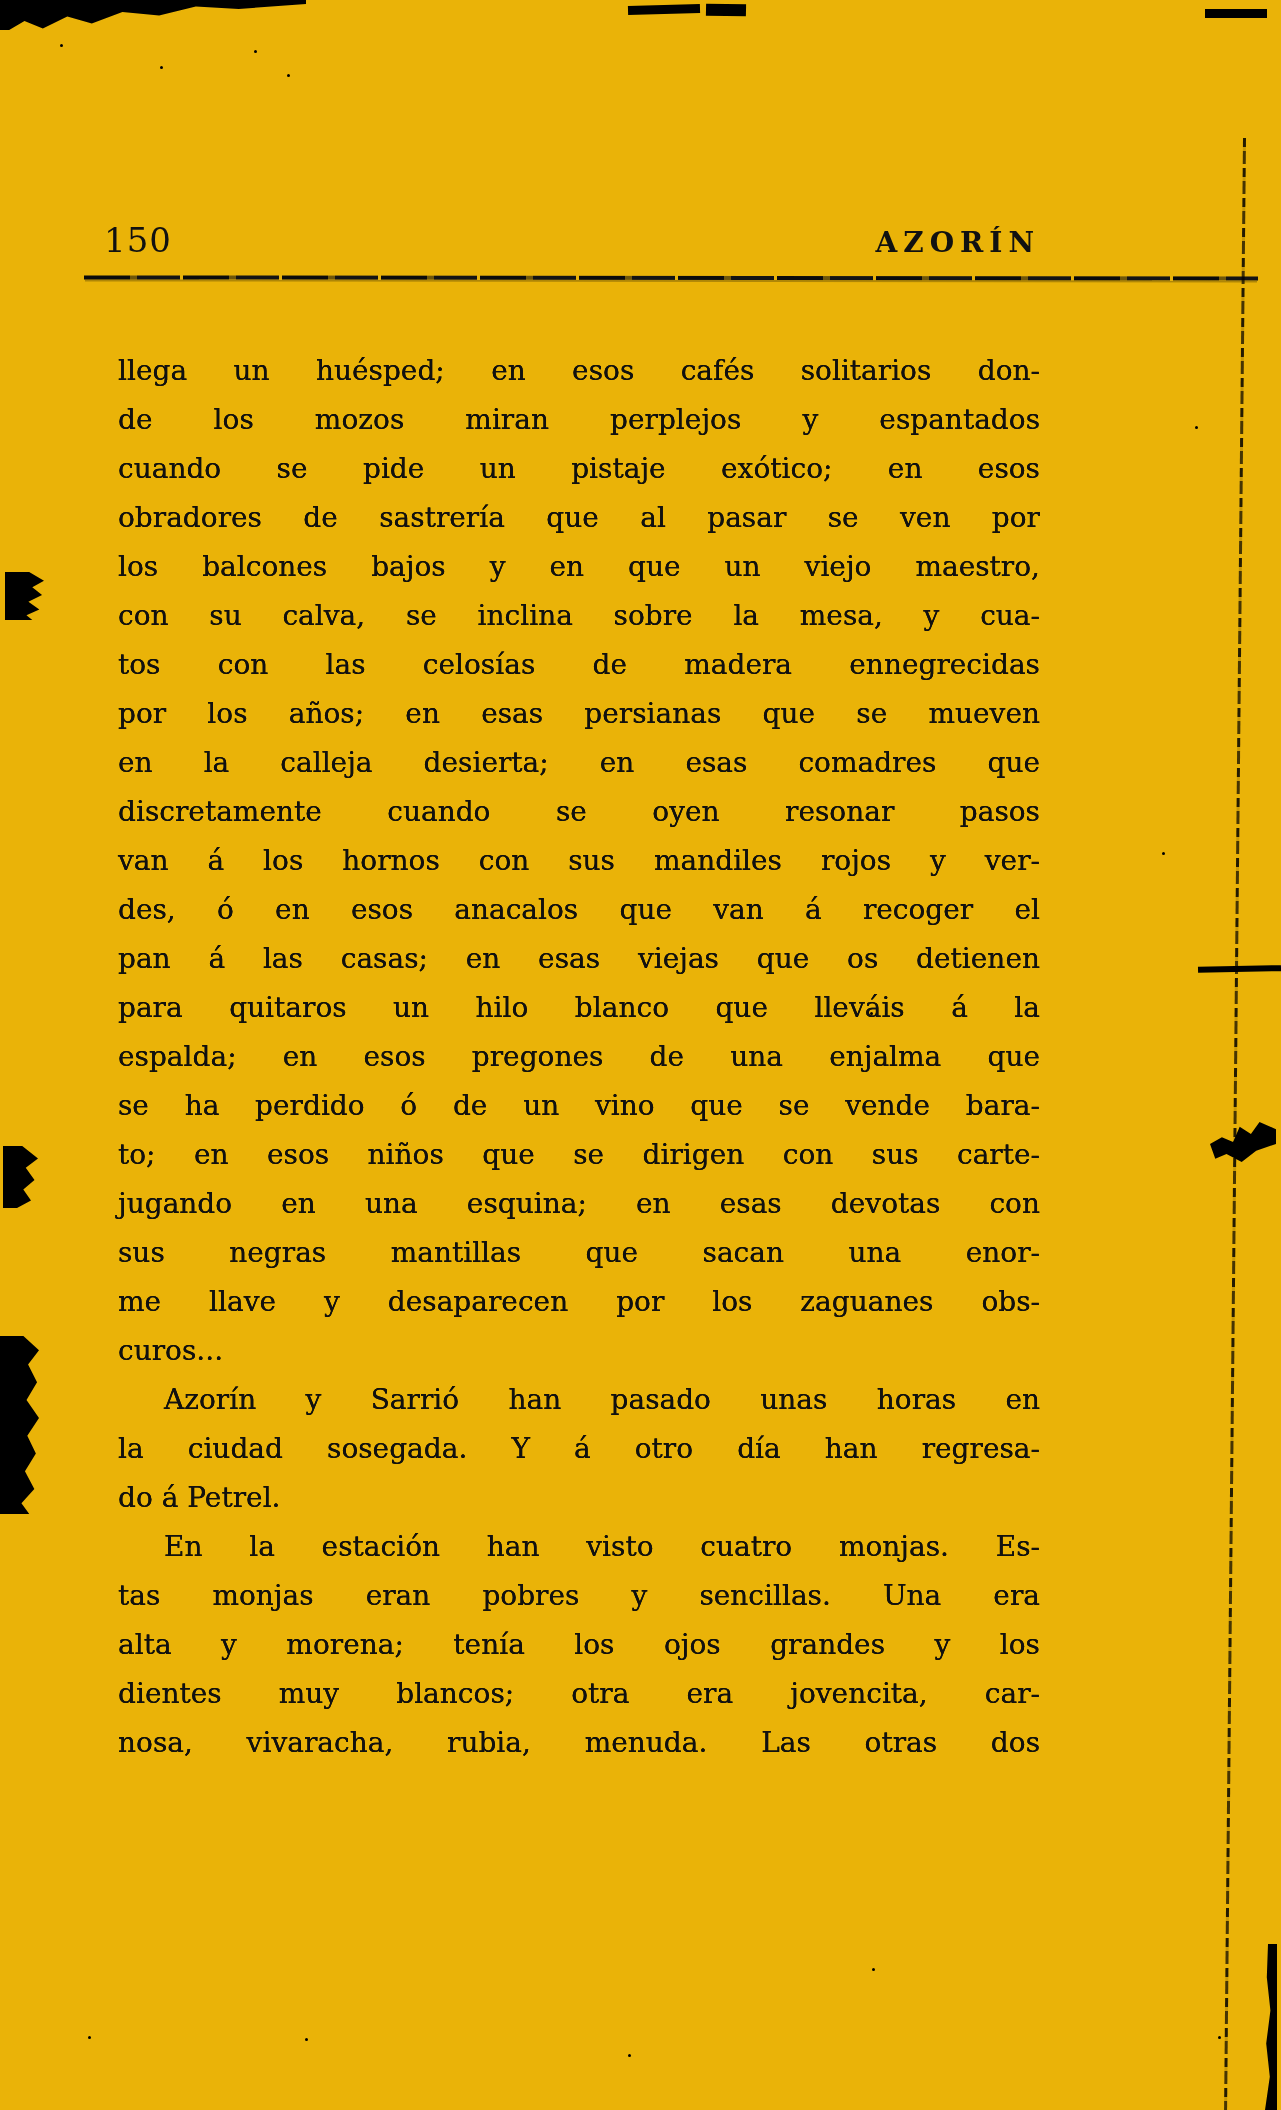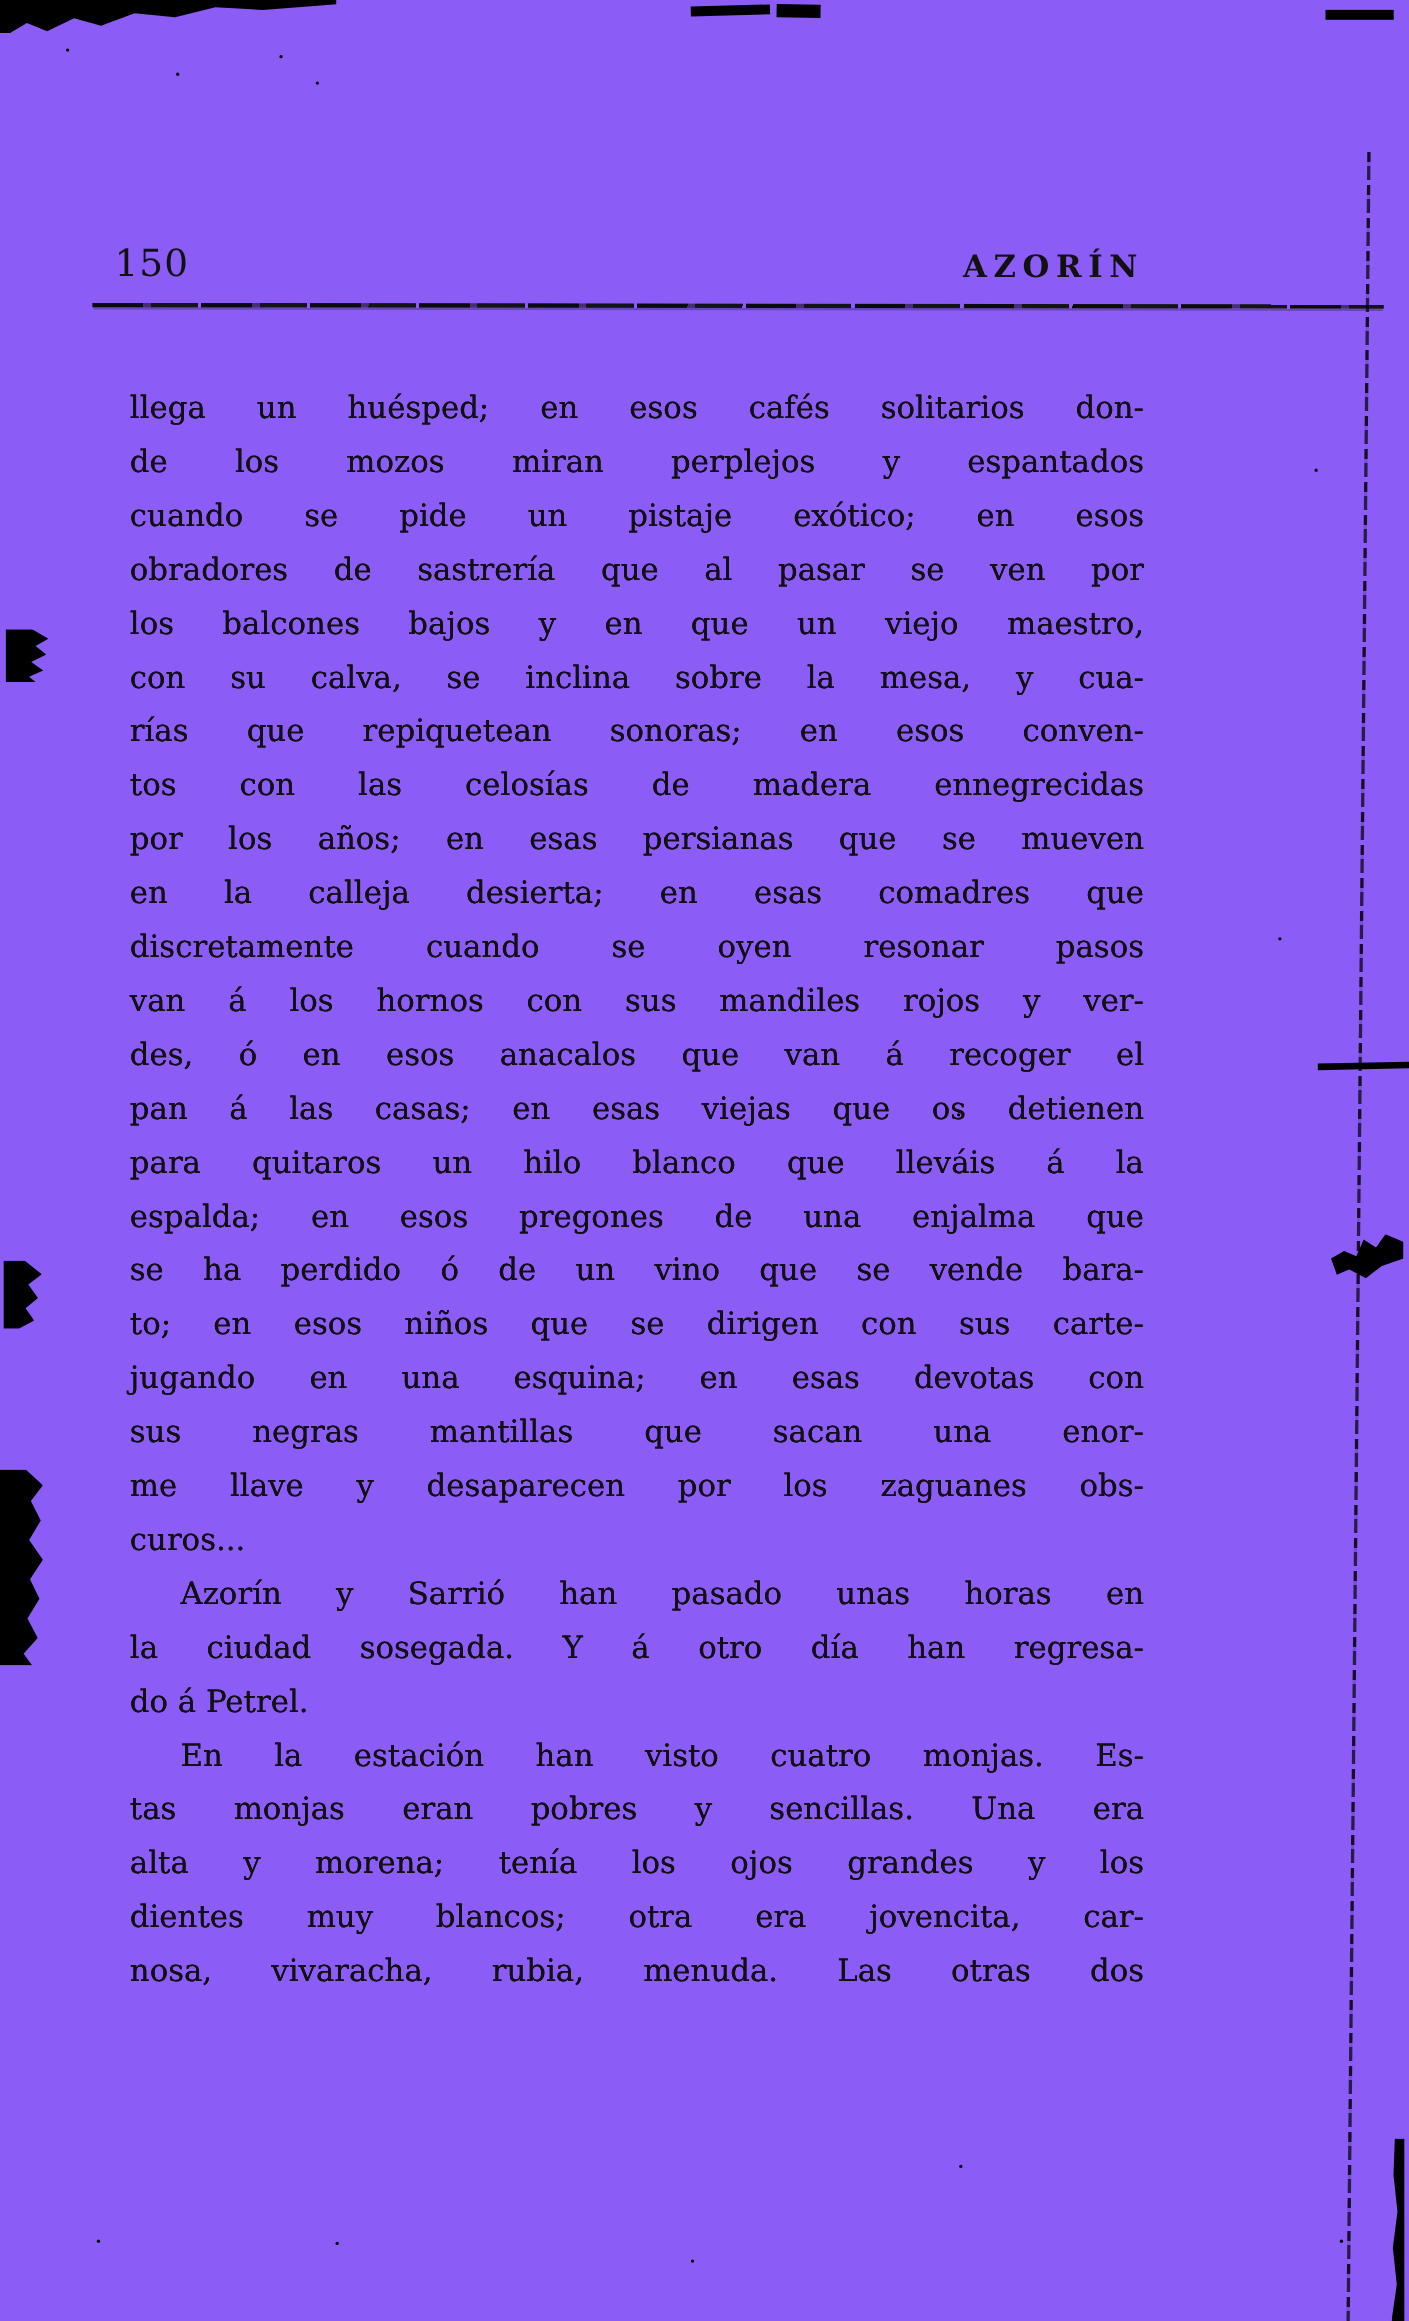--- a/index.html
+++ b/index.html
@@ -1,19 +1,19 @@
 <!DOCTYPE html>
 <html><head>
 <meta charset="utf-8">
 <style>
   html,body{margin:0;padding:0;background:#777;}
   #page{
     position:relative;
     width:1281px;height:2110px;
-    background:#8b5cf6;
+    background:#eab308;
     overflow:hidden;
     font-family:"DejaVu Serif","Liberation Serif",serif;
     color:#111;
     text-decoration:underline;
   }
   
   .folio{
     position:absolute;left:104px;top:220px;
     font-size:34px;letter-spacing:1px;
   }
@@ -91,21 +91,20 @@
   <div class="running-title">AZORÍN</div>
   <div class="head-rule"></div>
 
   <div class="text-block">
       <div class="text-line">llega un huésped; en esos cafés solitarios don-</div>
       <div class="text-line">de los mozos miran perplejos y espantados</div>
       <div class="text-line">cuando se pide un pistaje exótico; en esos</div>
       <div class="text-line">obradores de sastrería que al pasar se ven por</div>
       <div class="text-line">los balcones bajos y en que un viejo maestro,</div>
       <div class="text-line">con su calva, se inclina sobre la mesa, y cua-</div>
-      <div class="text-line">rías que repiquetean sonoras; en esos conven-</div>
       <div class="text-line">tos con las celosías de madera ennegrecidas</div>
       <div class="text-line">por los años; en esas persianas que se mueven</div>
       <div class="text-line">en la calleja desierta; en esas comadres que</div>
       <div class="text-line">discretamente cuando se oyen resonar pasos</div>
       <div class="text-line">van á los hornos con sus mandiles rojos y ver-</div>
       <div class="text-line">des, ó en esos anacalos que van á recoger el</div>
       <div class="text-line">pan á las casas; en esas viejas que os detienen</div>
       <div class="text-line">para quitaros un hilo blanco que lleváis á la</div>
       <div class="text-line">espalda; en esos pregones de una enjalma que</div>
       <div class="text-line">se ha perdido ó de un vino que se vende bara-</div>

